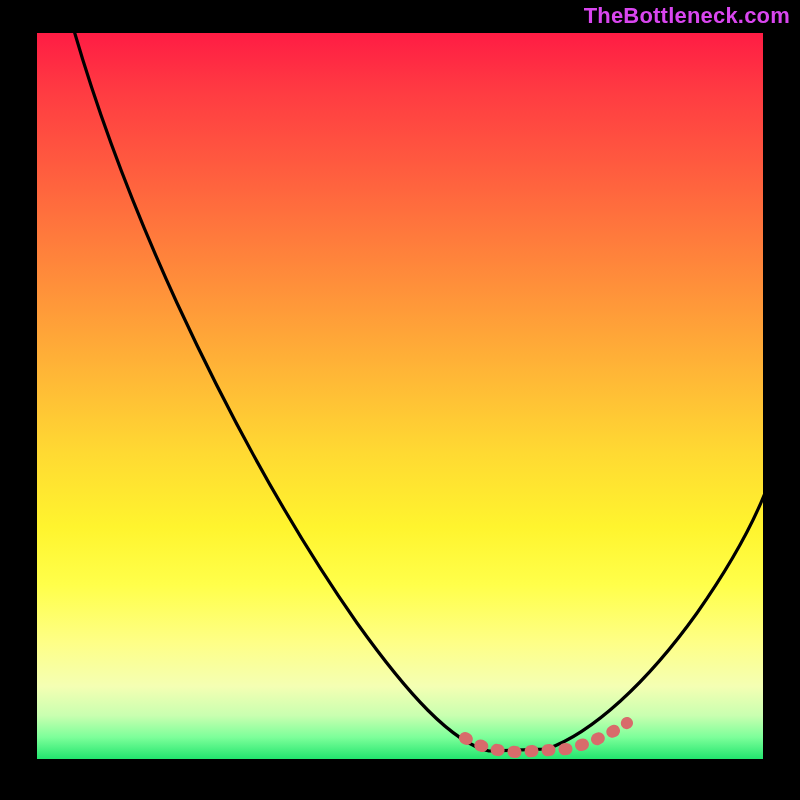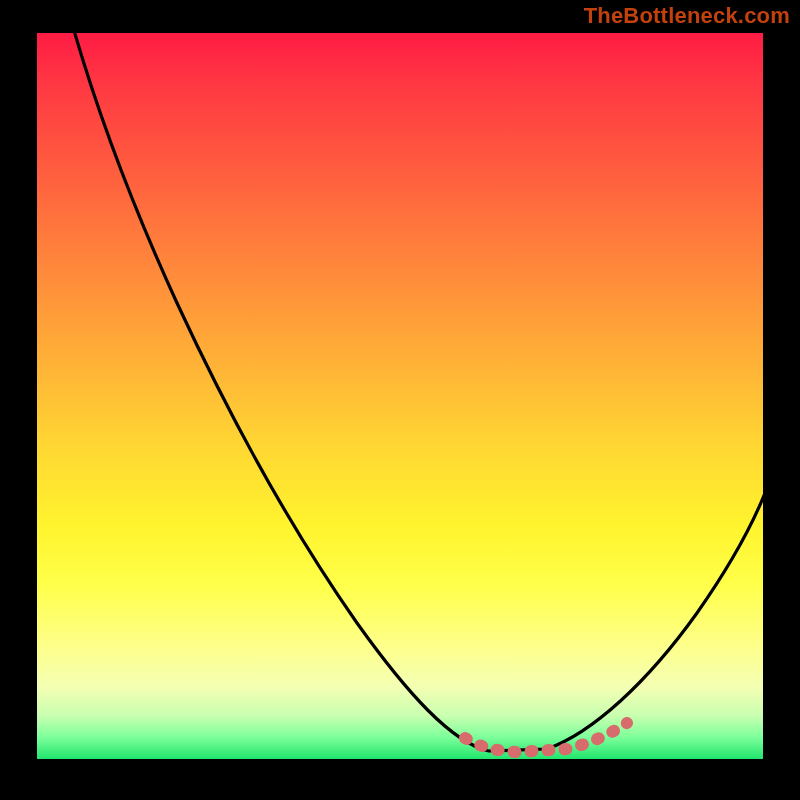--- a/index.html
+++ b/index.html
@@ -15,21 +15,21 @@
     width: 800px;
     height: 800px;
   }
   .watermark {
     position: absolute;
     top: 3px;
     right: 10px;
     font-family: Arial, Helvetica, sans-serif;
     font-size: 22px;
     font-weight: bold;
-    color: #c2410c;
+    color: #d946ef;
     z-index: 10;
     letter-spacing: 0.2px;
   }
   .plot-area {
     position: absolute;
     left: 37px;
     top: 33px;
     width: 726px;
     height: 726px;
   }

